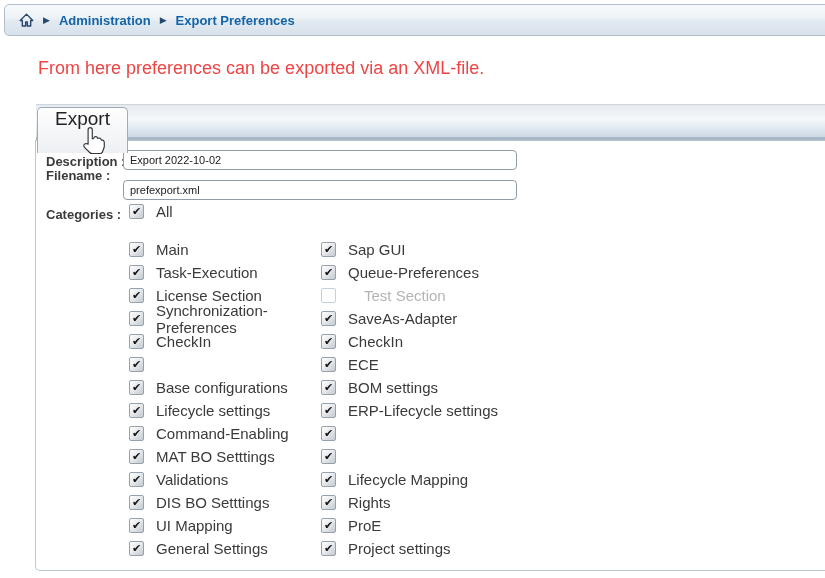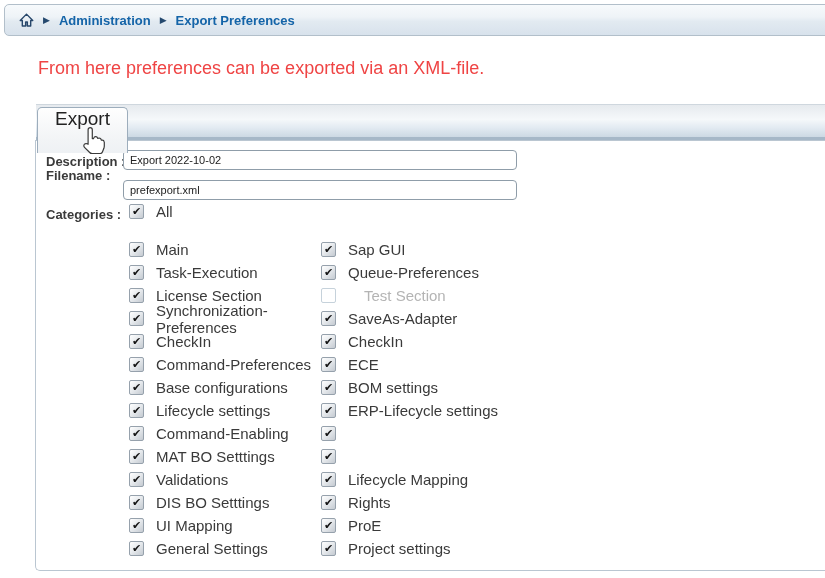--- a/index.html
+++ b/index.html
@@ -130,21 +130,20 @@
         <div class="cat-cell">
           <span class="cb">✔</span>
           <span class="cb-label">CheckIn</span>
         </div>
         <div class="cat-cell">
           <span class="cb">✔</span>
           <span class="cb-label">CheckIn</span>
         </div>
         <div class="cat-cell">
           <span class="cb">✔</span>
-          <span class="cb-label">Command-Preferences</span>
         </div>
         <div class="cat-cell">
           <span class="cb">✔</span>
           <span class="cb-label">ECE</span>
         </div>
         <div class="cat-cell">
           <span class="cb">✔</span>
           <span class="cb-label">Base configurations</span>
         </div>
         <div class="cat-cell">

